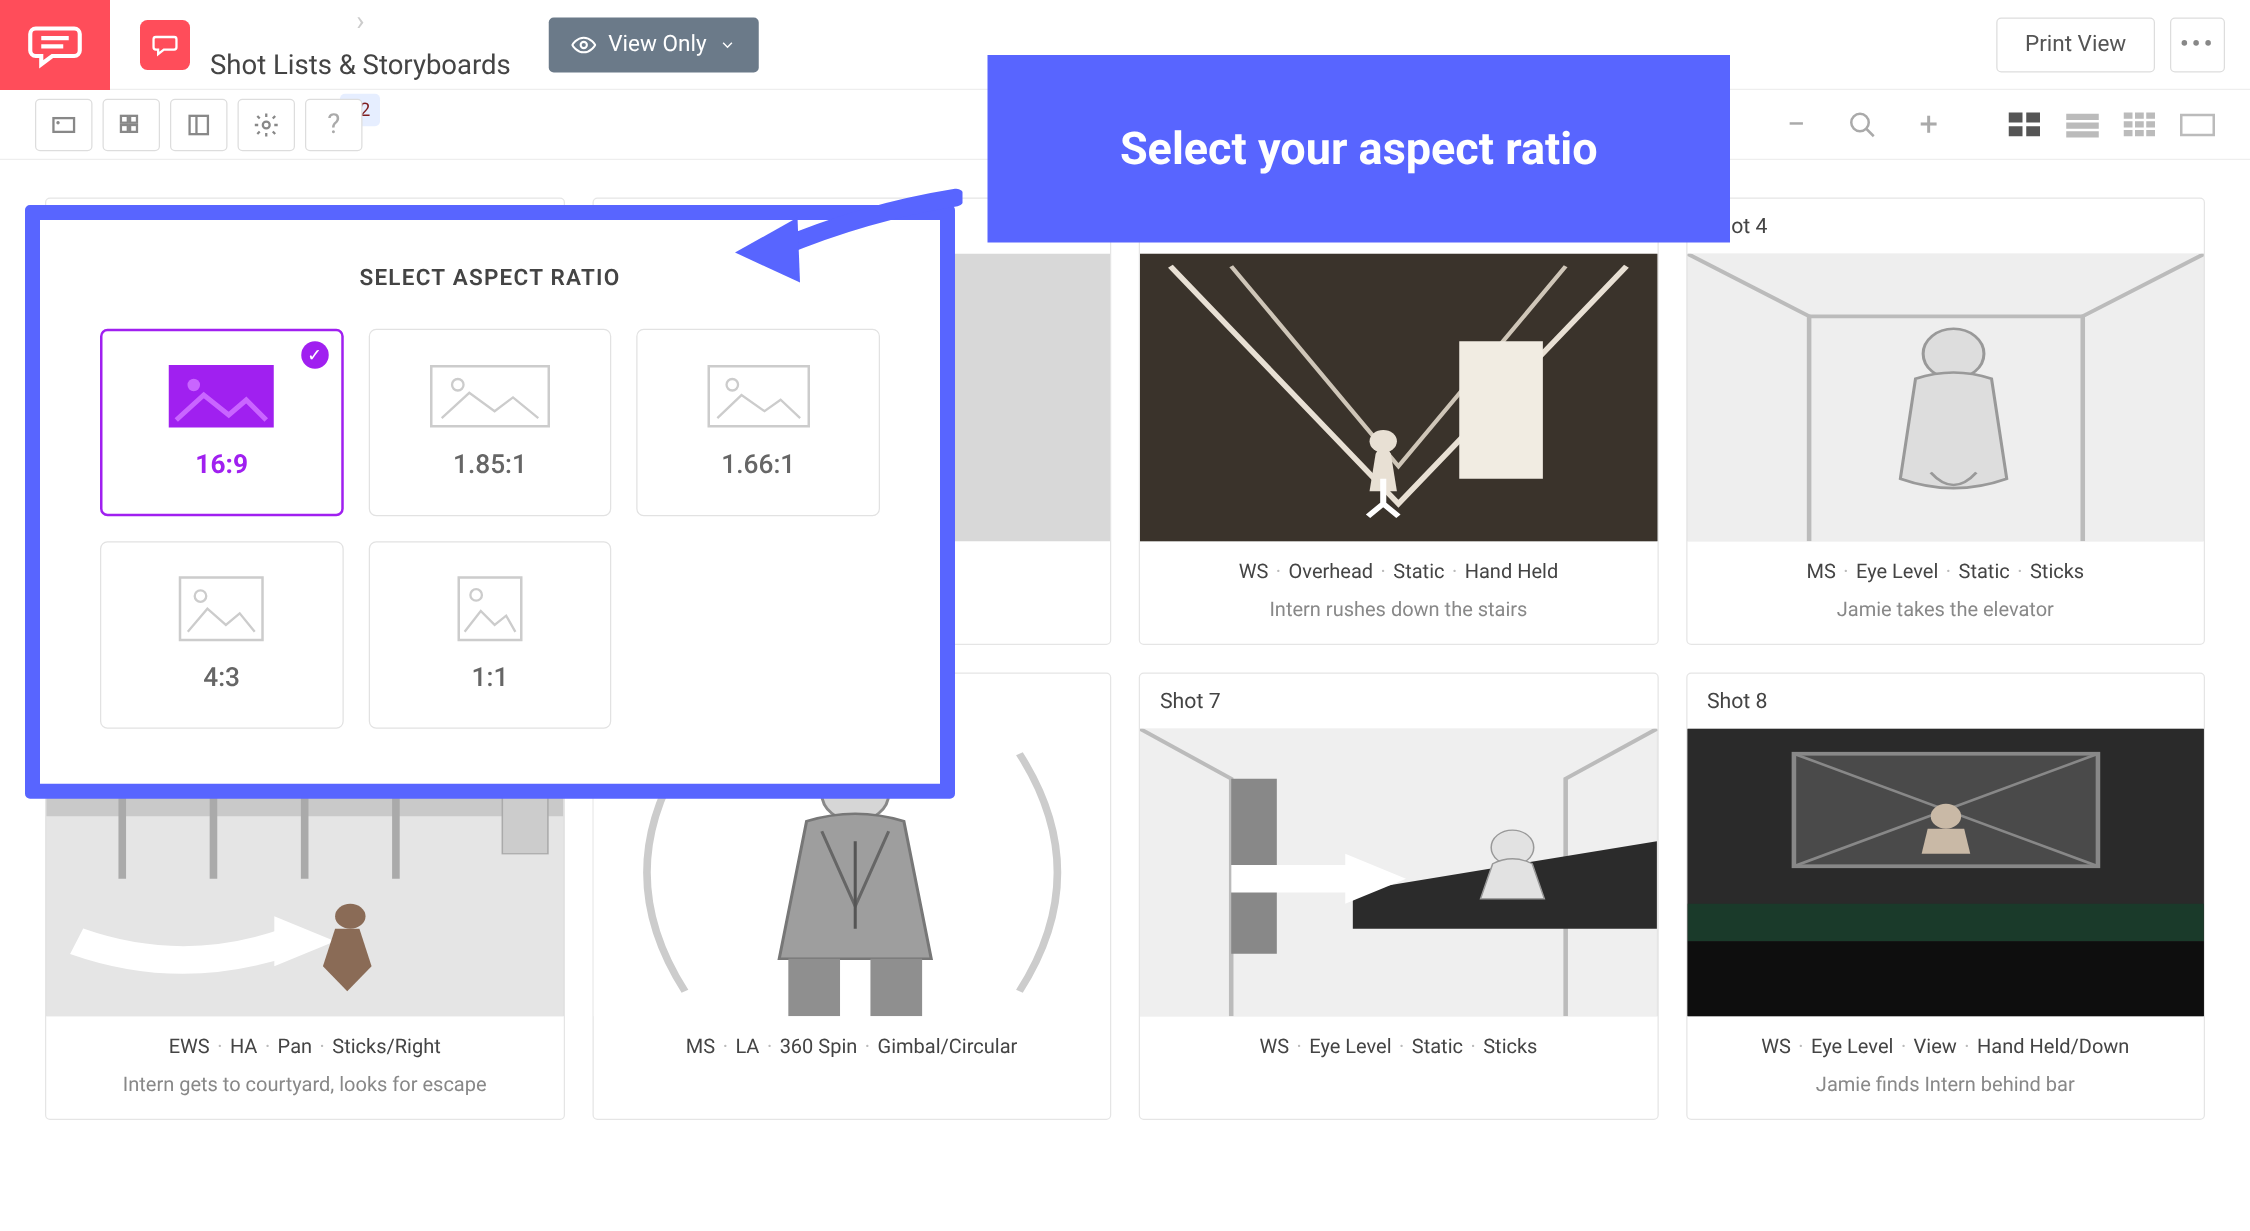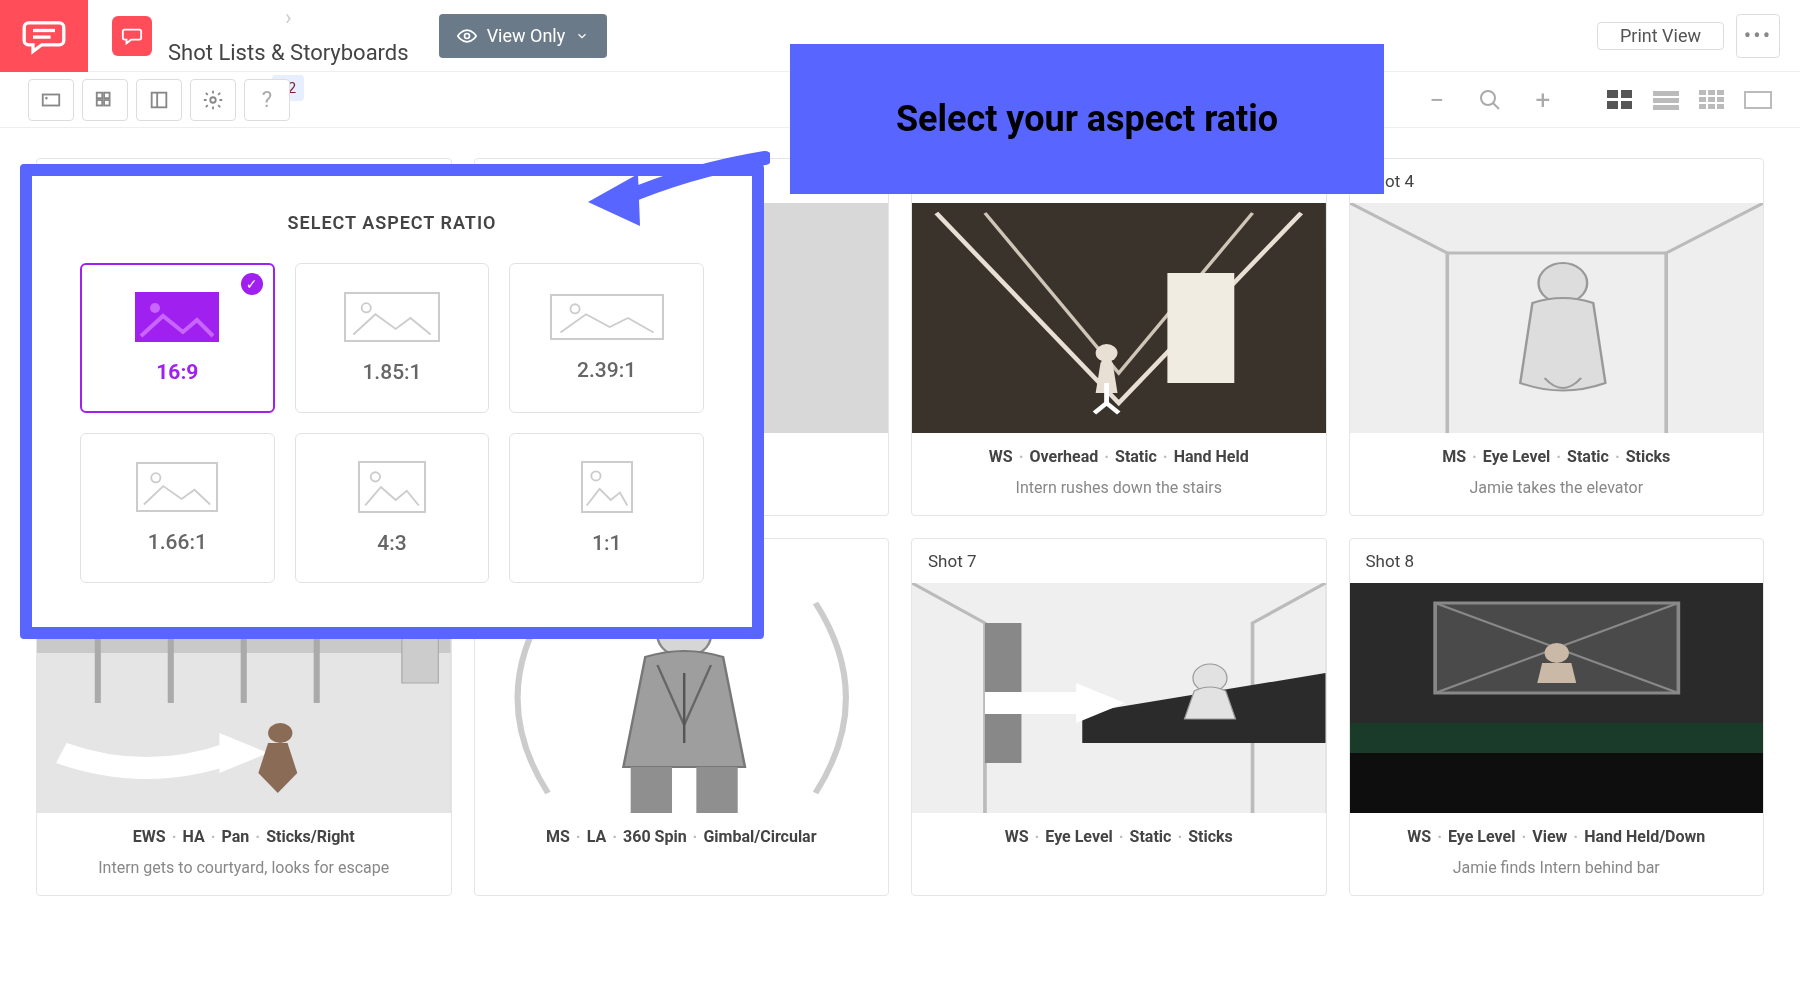--- a/index.html
+++ b/index.html
@@ -9,21 +9,21 @@
   .topbar { display: flex; align-items: center; height: 72px; border-bottom: 1px solid #eee; }
   .logo-sq { width: 88px; height: 72px; background: #ff4d5a; display: flex; align-items: center; justify-content: center; }
   .logo-sq svg { width: 44px; height: 44px; }
   .doc-sq { width: 40px; height: 40px; margin-left: 24px; background: #ff4d5a; border-radius: 6px; display: flex; align-items: center; justify-content: center; }
   .doc-sq svg { width: 22px; height: 22px; }
   .crumbs { display: flex; align-items: center; gap: 10px; margin-left: 16px; font-size: 22px; color: #444; flex-direction: column; }
   .crumbs .sep { color: #ccc; }
   .ver-badge { background: #e6eeff; color: #7f1d1d; font-size: 15px; font-weight: 400; padding: 4px 8px; border-radius: 4px; }
   .viewonly { margin-left: 30px; background: #6b7a89; color: #fff; border-radius: 4px; height: 44px; display: flex; align-items: center; padding: 0 18px; gap: 10px; font-size: 18px; cursor: pointer; }
   .spacer { flex: 1; }
-  .print-btn { border: 1px solid #ddd; border-radius: 4px; height: 28px; padding: 0 22px; display: flex; align-items: center; font-size: 18px; color: #555; background: #fff; cursor: pointer; margin-right: 12px; }
+  .print-btn { border: 1px solid #ddd; border-radius: 4px; height: 44px; padding: 0 22px; display: flex; align-items: center; font-size: 18px; color: #555; background: #fff; cursor: pointer; margin-right: 12px; }
   .more-btn { border: 1px solid #ddd; border-radius: 4px; width: 44px; height: 44px; display: flex; align-items: center; justify-content: center; background: #fff; cursor: pointer; margin-right: 20px; color: #888; font-size: 22px; letter-spacing: 2px; }
 
   
   .toolrow { display: flex; align-items: center; height: 56px; padding: 0 28px; border-bottom: 1px solid #eee; gap: 8px; }
   .tool-btn { width: 46px; height: 42px; border: 1px solid #ddd; border-radius: 4px; background: #fff; display: flex; align-items: center; justify-content: center; color: #888; cursor: pointer; }
   .tool-btn svg { width: 22px; height: 22px; stroke: #888; }
   .toolrow .spacer { flex: 1; }
   .zoom-group { display: flex; align-items: center; gap: 26px; margin-right: 40px; color: #888; }
   .zoom-group .zbtn { font-size: 26px; cursor: pointer; color: #aaa; width: 30px; text-align: center; }
   .view-switch { display: flex; align-items: center; gap: 18px; color: #999; }
@@ -34,21 +34,21 @@
   
   .canvas { position: relative; padding: 30px 36px; }
 
   
   .board-grid { display: grid; grid-template-columns: repeat(4, 1fr); gap: 22px; }
   .shot-card { border: 1px solid #e5e5e5; border-radius: 4px; background: #fff; }
   .shot-head { font-size: 17px; color: #444; padding: 12px 16px; }
   .shot-img { width: 100%; height: 230px; background: #d8d8d8; display: flex; align-items: center; justify-content: center; }
   .shot-img.dark { background: linear-gradient(#5a5148,#2e2a24); }
   .shot-img svg { width: 100%; height: 100%; }
-  .shot-meta { text-align: center; font-size: 16px; color: #444; padding: 14px 8px 6px; font-weight: bold; }
+  .shot-meta { text-align: center; font-size: 16px; color: #444; padding: 14px 8px 6px; }
   .shot-meta .dot { color: #bbb; margin: 0 6px; }
   .shot-desc { text-align: center; font-size: 16px; color: #888; padding: 6px 8px 18px; }
 
   
   .popup-wrap { position: absolute; top: 116px; left: 20px; width: 744px; background: #fff; border: 12px solid #5865ff; border-radius: 4px; padding: 36px 48px 44px; z-index: 20; margin-top: 48px; }
   .popup-title { text-align: center; font-size: 18px; letter-spacing: 1px; font-weight: 600; color: #444; margin-bottom: 30px; }
   .ar-grid { display: grid; grid-template-columns: repeat(3, 1fr); gap: 20px; }
   .ar-card { border: 1px solid #e2e2e2; border-radius: 6px; height: 150px; display: flex; flex-direction: column; align-items: center; justify-content: center; position: relative; cursor: pointer; background:#fff; }
   .ar-card.selected { border: 2px solid #a020f0; }
   .ar-card .thumb { width: 86px; height: 52px; border: 2px solid #ccc; display: flex; align-items: center; justify-content: center; margin-bottom: 18px; position: relative; }
@@ -57,21 +57,21 @@
   .ar-label { font-size: 21px; color: #666; font-weight: 500; }
   .ar-card.selected .ar-label { color: #a020f0; font-weight: 700; }
   .ar-check { position: absolute; top: 8px; right: 10px; width: 22px; height: 22px; background: #a020f0; border-radius: 50%; display: none; align-items: center; justify-content: center; color: #fff; font-size: 14px; }
   .ar-card.selected .ar-check { display: flex; }
 
   
   .arrow-ov { position: absolute; top: 140px; left: 580px; z-index: 30; }
   .arrow-ov svg { width: 190px; height: 100px; }
 
   
-  .callout { position: absolute; top: 44px; left: 790px; width: 594px; height: 150px; background: #5865ff; color: #000000; display: flex; align-items: center; justify-content: center; font-size: 36px; font-weight: 700; z-index: 25; }
+  .callout { position: absolute; top: 44px; left: 790px; width: 594px; height: 150px; background: #5865ff; color: #ffffff; display: flex; align-items: center; justify-content: center; font-size: 36px; font-weight: 700; z-index: 25; }
 
   
   .ph-land circle { fill: none; stroke: #ccc; stroke-width: 2; }
   .ph-land polyline { fill: none; stroke: #ccc; stroke-width: 2; }
 </style>
 </head>
 <body>
 
 <div class="topbar">
   <div class="logo-sq">
@@ -341,30 +341,20 @@
 
       <div class="thumb" style="width:96px;height:50px">
         <svg class="ph-land" viewBox="0 0 96 50">
             <circle cx="20" cy="15" r="5"></circle>
             <polyline points="6,44 30,22 52,38 68,26 90,44"></polyline>
           </svg>
       </div>
       <div class="ar-label">1.85:1</div>
     </div>
 
-    <div class="ar-card">
-
-      <div class="thumb" style="width:114px;height:46px">
-        <svg class="ph-land" viewBox="0 0 114 46">
-            <circle cx="22" cy="14" r="5"></circle>
-            <polyline points="6,40 34,20 60,34 80,24 108,40"></polyline>
-          </svg>
-      </div>
-      <div class="ar-label">2.39:1</div>
-    </div>
 
     <div class="ar-card">
 
       <div class="thumb" style="width:82px;height:50px">
         <svg class="ph-land" viewBox="0 0 82 50">
             <circle cx="18" cy="15" r="5"></circle>
             <polyline points="5,44 26,24 46,38 60,28 77,44"></polyline>
           </svg>
       </div>
       <div class="ar-label">1.66:1</div>

